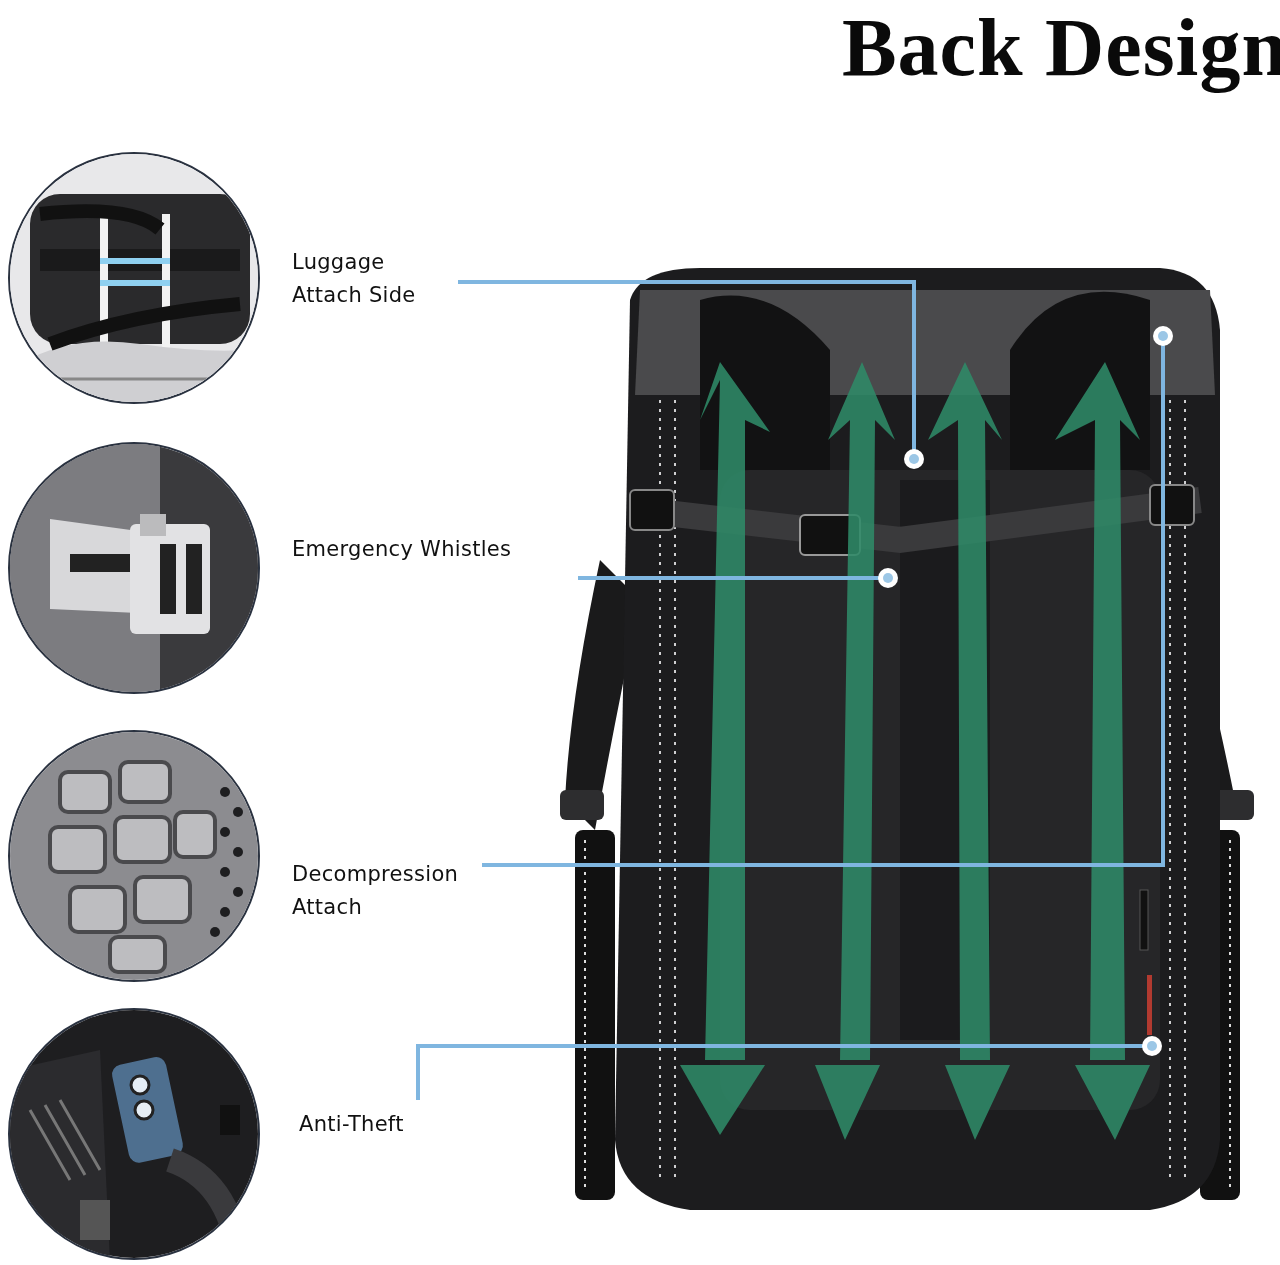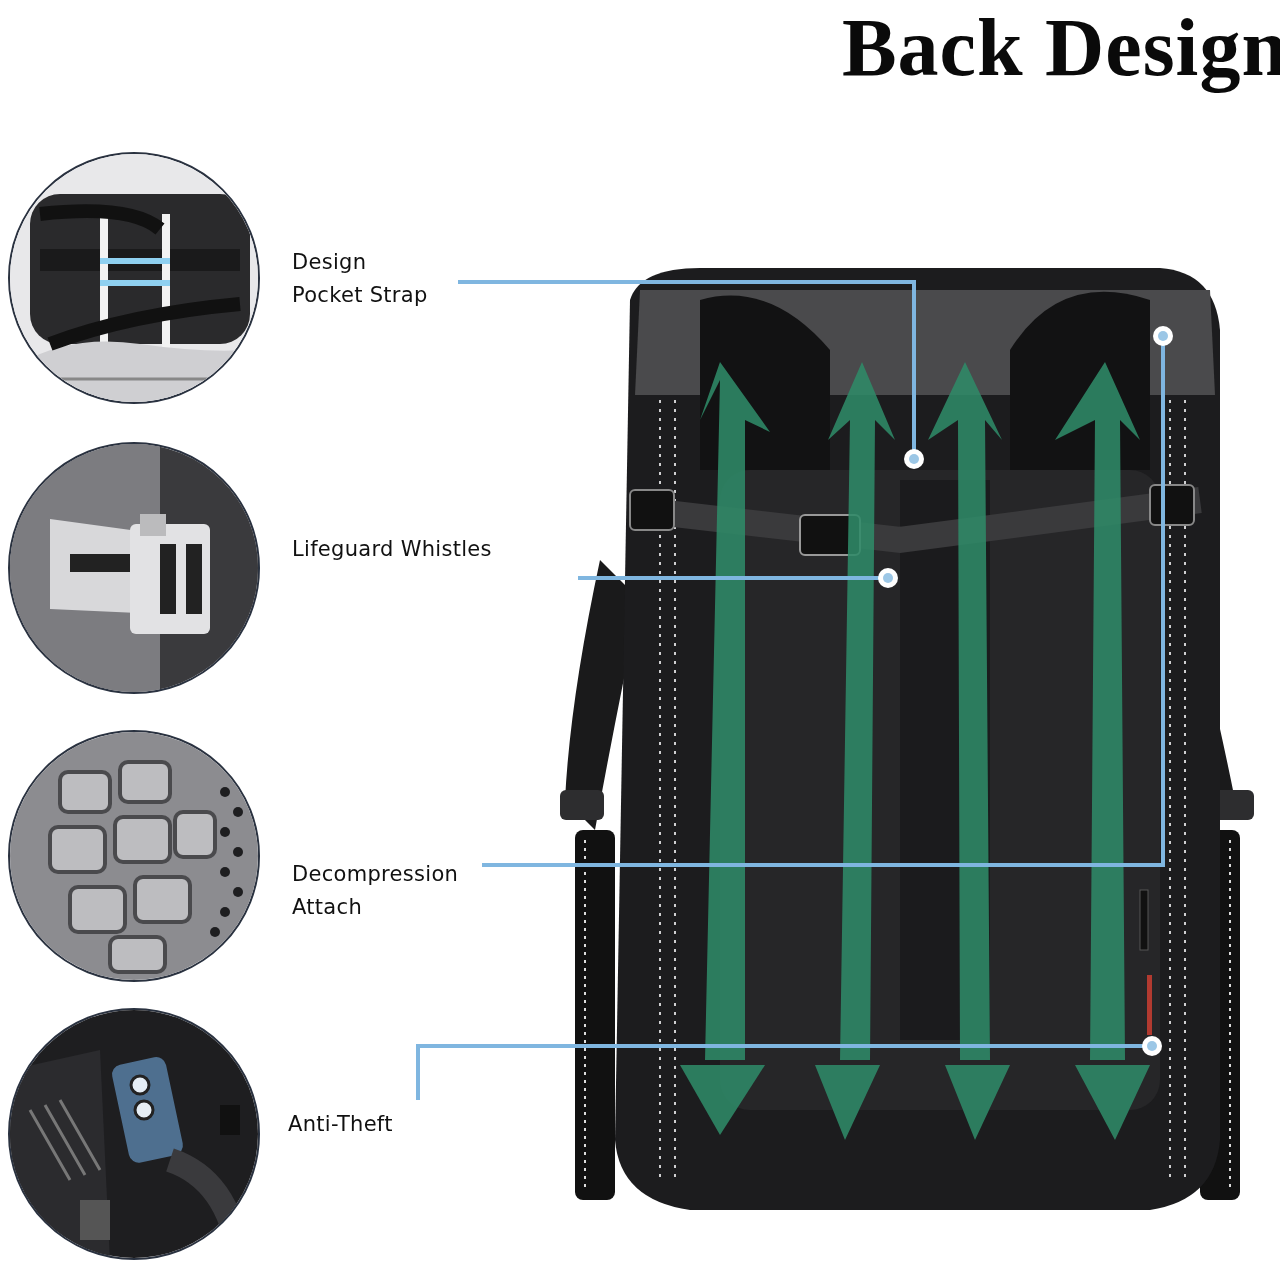--- a/index.html
+++ b/index.html
@@ -92,31 +92,31 @@
     <rect x="110" y="50" width="55" height="100" rx="10" fill="#4e6f8f" transform="rotate(-12 137 100)"></rect>
     <circle cx="130" cy="75" r="9" fill="#e6eef5" stroke="#222" stroke-width="3"></circle>
     <circle cx="134" cy="100" r="9" fill="#e6eef5" stroke="#222" stroke-width="3"></circle>
     <path d="M160 150 Q220 170 230 252" stroke="#3a3a3d" stroke-width="24" fill="none"></path>
     <rect x="210" y="95" width="20" height="30" fill="#111"></rect>
     <rect x="70" y="190" width="30" height="40" fill="#555"></rect>
   </svg>
 </div>
 
 <div class="label" style="left:292px; top:246px;">
-  <span>Design</span>
-  <span>Pocket Strap</span>
+  <span>Luggage</span>
+  <span>Attach Side</span>
 </div>
 <div class="label" style="left:292px; top:533px;">
-  <span>Lifeguard Whistles</span>
+  <span>Emergency Whistles</span>
 </div>
 <div class="label" style="left:292px; top:826px;margin-top:32px;">
   <span>Decompression</span>
   <span>Attach</span>
 </div>
-<div class="label" style="left:288px; top:1108px;">
+<div class="label" style="left:299px; top:1108px;">
   <span>Anti-Theft</span>
 </div>
 
 <svg class="scene" width="1280" height="1265" viewBox="0 0 1280 1265">
 
   <g>
     <path d="M600 560 Q570 700 565 800 L595 830 Q615 720 640 600 Z" fill="#1a1a1b"></path>
     <path d="M1180 560 Q1215 700 1235 800 L1205 830 Q1190 720 1150 600 Z" fill="#1a1a1b"></path>
     <rect x="575" y="830" width="40" height="370" rx="8" fill="#111"></rect>
     <rect x="1200" y="830" width="40" height="370" rx="8" fill="#111"></rect>

